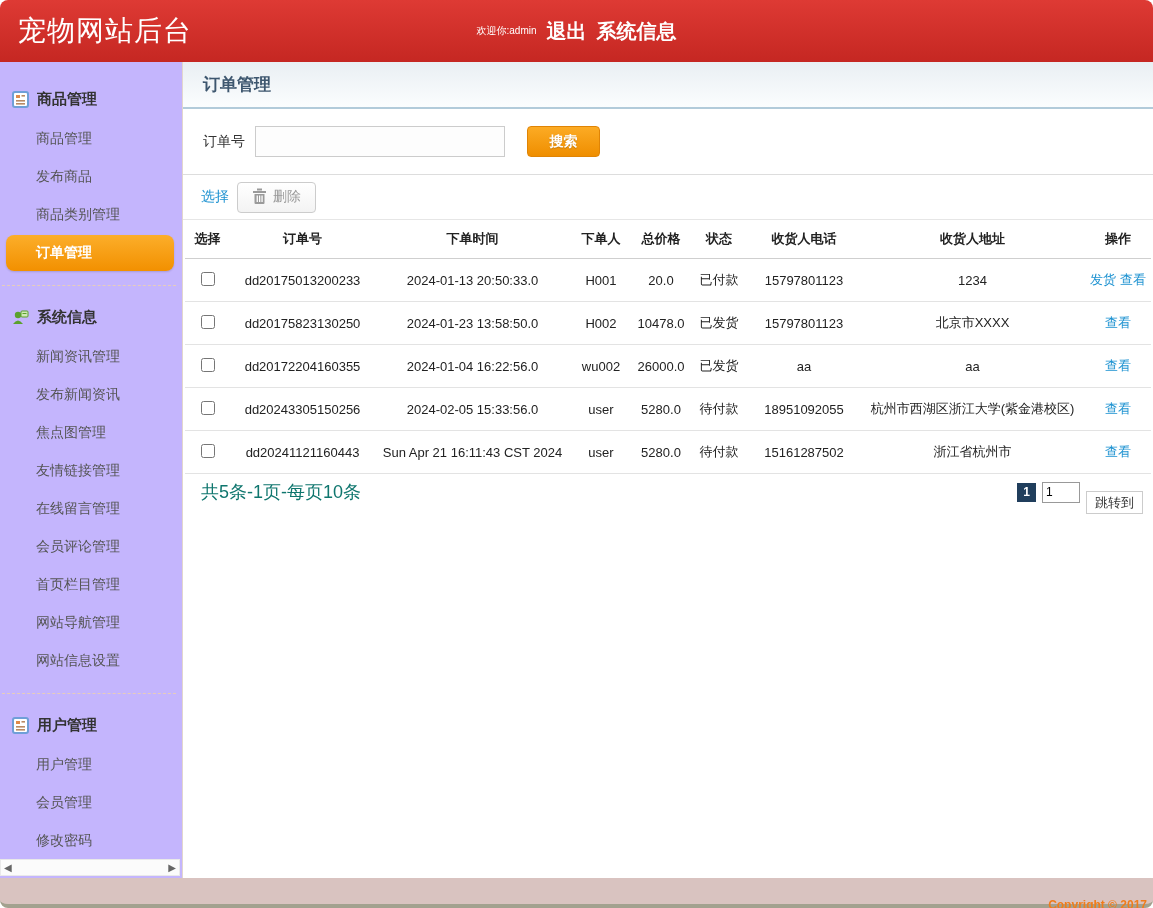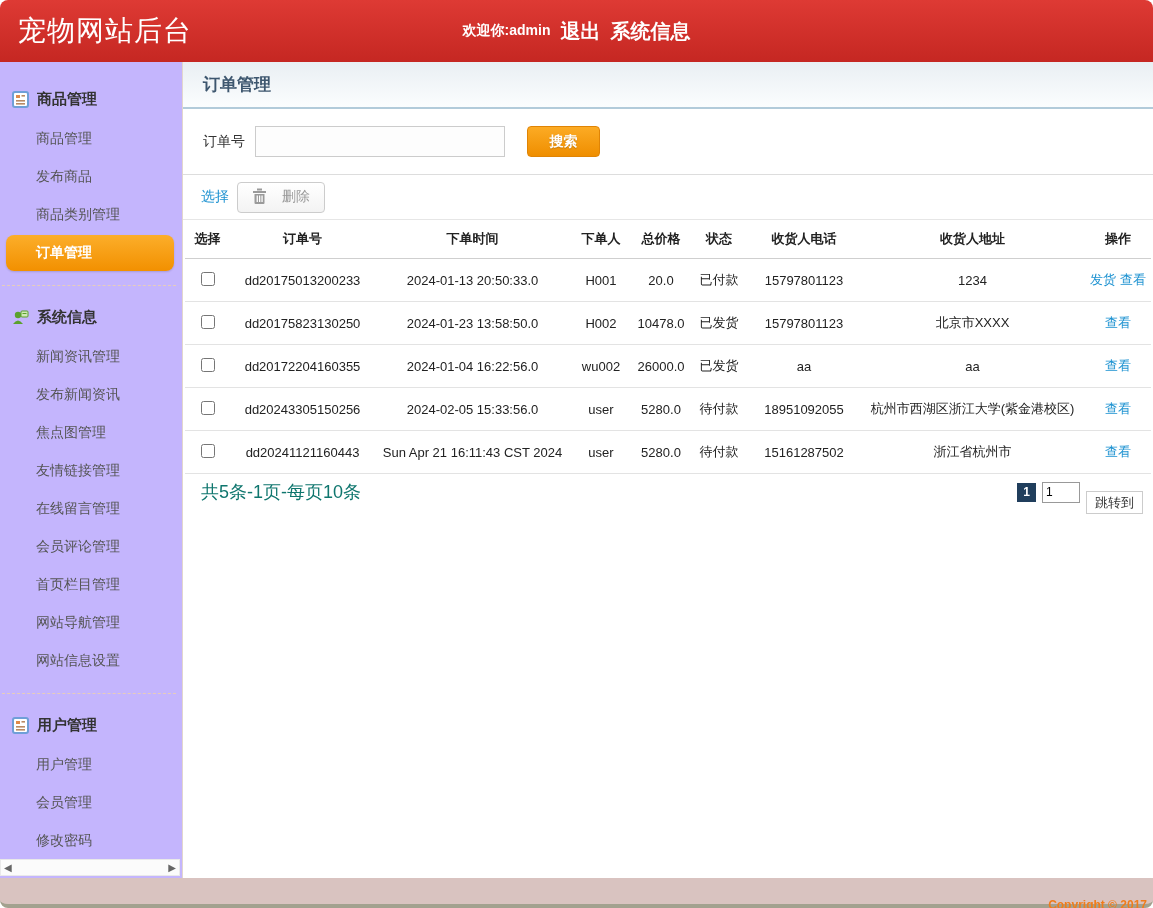--- a/index.html
+++ b/index.html
@@ -17,21 +17,21 @@
     background:linear-gradient(#de3a34, #c52722);
     border-radius:8px 8px 0 0;
     display:flex; align-items:center; position:relative;
     color:#fff;
   }
   .header-title { font-size:28px; font-weight:normal; padding-left:18px; letter-spacing:1px; }
   .header-center {
     position:absolute; left:0; right:0; top:0; bottom:0;
     display:flex; align-items:center; justify-content:center; gap:10px;
   }
-  .welcome { font-size:14px; font-weight:bold; }
+  .welcome { font-size:10px; font-weight:normal; }
   .header-link { font-size:20px; font-weight:bold; color:#fff; text-decoration:none; }
 
   
   .body-wrap { flex:1 1 auto; display:flex; min-height:0; }
 
   
   .sidebar {
     width:183px; flex:0 0 183px;
     background:#c4b5fd;
     border-right:1px solid #e2d6cd;
@@ -86,21 +86,21 @@
     color:#fff; font-size:14px; font-weight:bold; cursor:pointer;
     text-shadow:0 1px 1px rgba(0,0,0,.2);
   }
 
   .toolbar {
     border-top:1px solid #ddd; border-bottom:1px solid #e6e6e6;
     height:46px; display:flex; align-items:center; padding-left:18px; gap:8px;
   }
   .select-link { color:#1d92d1; font-size:14px; text-decoration:none; cursor:pointer; }
   .delete-btn {
-    display:flex; align-items:center; gap:15px;
+    display:flex; align-items:center; gap:6px;
     height:31px; padding:0 14px;
     background:linear-gradient(#fff, #f3f3f3);
     border:1px solid #ccc; border-radius:4px;
     color:#999; font-size:14px; cursor:pointer;
   }
 
   
   table.orders { width:calc(100% - 4px); margin:0 2px; border-collapse:collapse; table-layout:fixed; }
   table.orders th {
     font-size:13px; color:#222; font-weight:bold; text-align:center;

